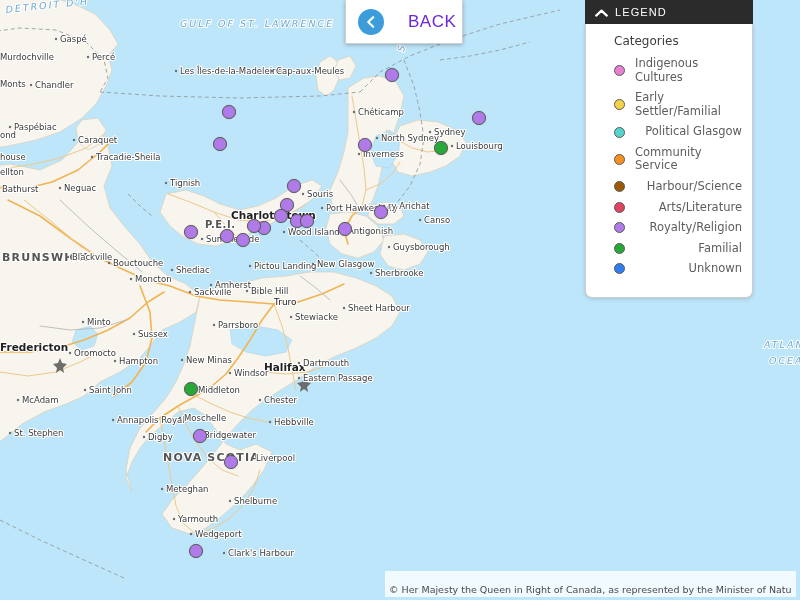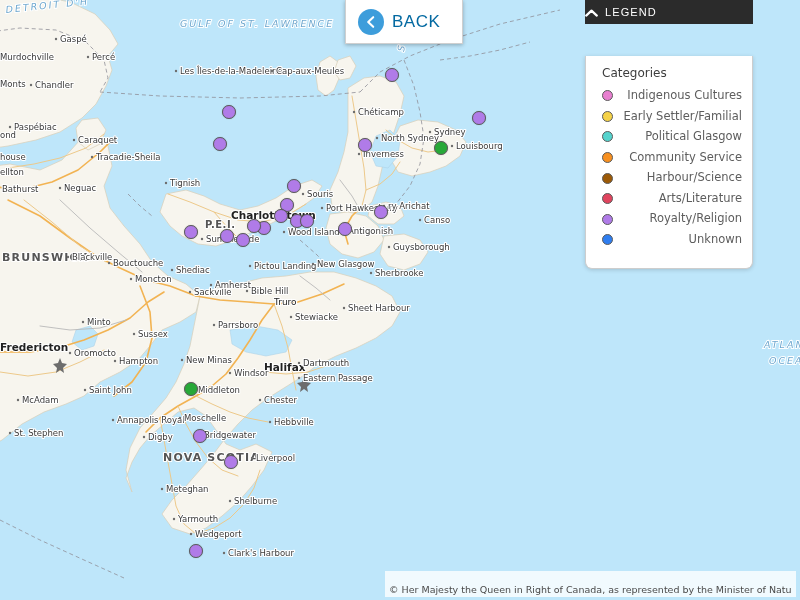--- a/index.html
+++ b/index.html
@@ -73,52 +73,53 @@
     z-index: 40;
   }
   #back-button .circ {
     width: 26px; height: 26px; border-radius: 50%;
     background: #3d9ddb;
     display: flex; align-items: center; justify-content: center;
     flex: 0 0 auto;
   }
   #back-button .circ svg { display: block; }
   #back-button .blabel {
-    font-size: 17px; color: #0369a1; letter-spacing: .5px;
+    font-size: 17px; color: #6d28d9; letter-spacing: .5px;
     font-family: "Liberation Sans", sans-serif;
+    margin-left: 16px;
   }
 
   
   #legend {
     position: absolute;
     left: 585px; top: 0px;
     width: 168px;
     z-index: 30;
   }
   #legend-header {
     background: #2b2b2b;
     height: 24px;
     display: flex; align-items: center; gap: 7px;
+    padding-left: 10px;
     cursor: pointer;
   }
   #legend-header .chev { display: block; }
   #legend-title {
     color: #ffffff;
     font-size: 11px;
     letter-spacing: 1.1px;
     font-family: "Liberation Sans", sans-serif;
   }
   #legend-body {
     background: #ffffff;
     border: 1px solid #cdcdcd;
     border-top: none;
     border-radius: 0 0 7px 7px;
-    padding: 10px 10px 14px 16px;
+    padding: 10px 10px 14px 28px;
     box-shadow: 0 1px 4px rgba(0,0,0,.16);
-    margin-top: 32px;
   }
   #legend-subtitle {
     font-size: 12px;
     color: #3d3d3d;
     margin-bottom: 9px;
     font-family: "DejaVu Sans", sans-serif;
   }
   .legend-row {
     display: flex; align-items: center; gap: 10px;
     margin-bottom: 7px;
@@ -485,20 +486,24 @@
           </div>
           <div class="legend-row">
             <span class="legend-swatch" style="background: rgb(224, 68, 94);"></span>
             <span class="legend-label">Arts/Literature</span>
           </div>
           <div class="legend-row">
             <span class="legend-swatch" style="background: rgb(176, 123, 232);"></span>
             <span class="legend-label">Royalty/Religion</span>
           </div>
           <div class="legend-row">
+            <span class="legend-swatch" style="background: rgb(39, 168, 56);"></span>
+            <span class="legend-label">Familial</span>
+          </div>
+          <div class="legend-row">
             <span class="legend-swatch" style="background: rgb(47, 126, 240);"></span>
             <span class="legend-label">Unknown</span>
           </div>
         </div>
     </div>
   </div>
 
   <div id="attribution">© Her Majesty the Queen in Right of Canada, as represented by the Minister of Natu</div>
 
 </div>

